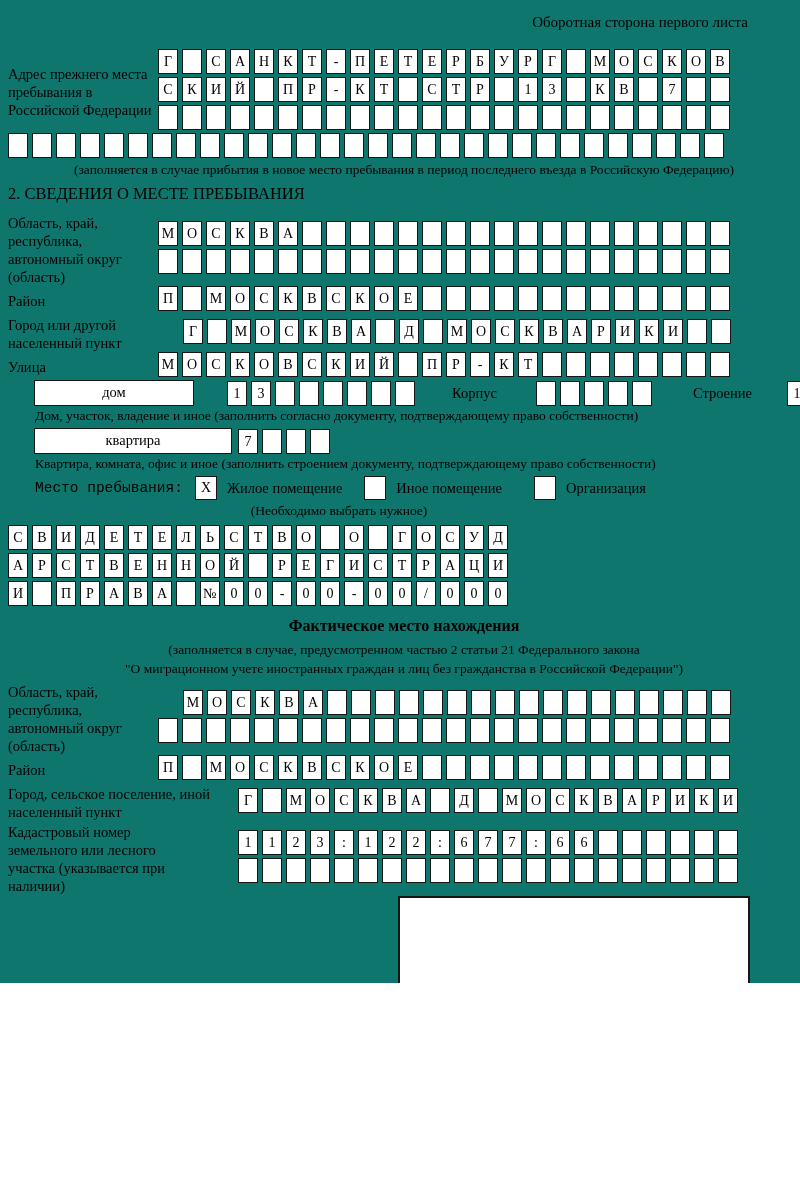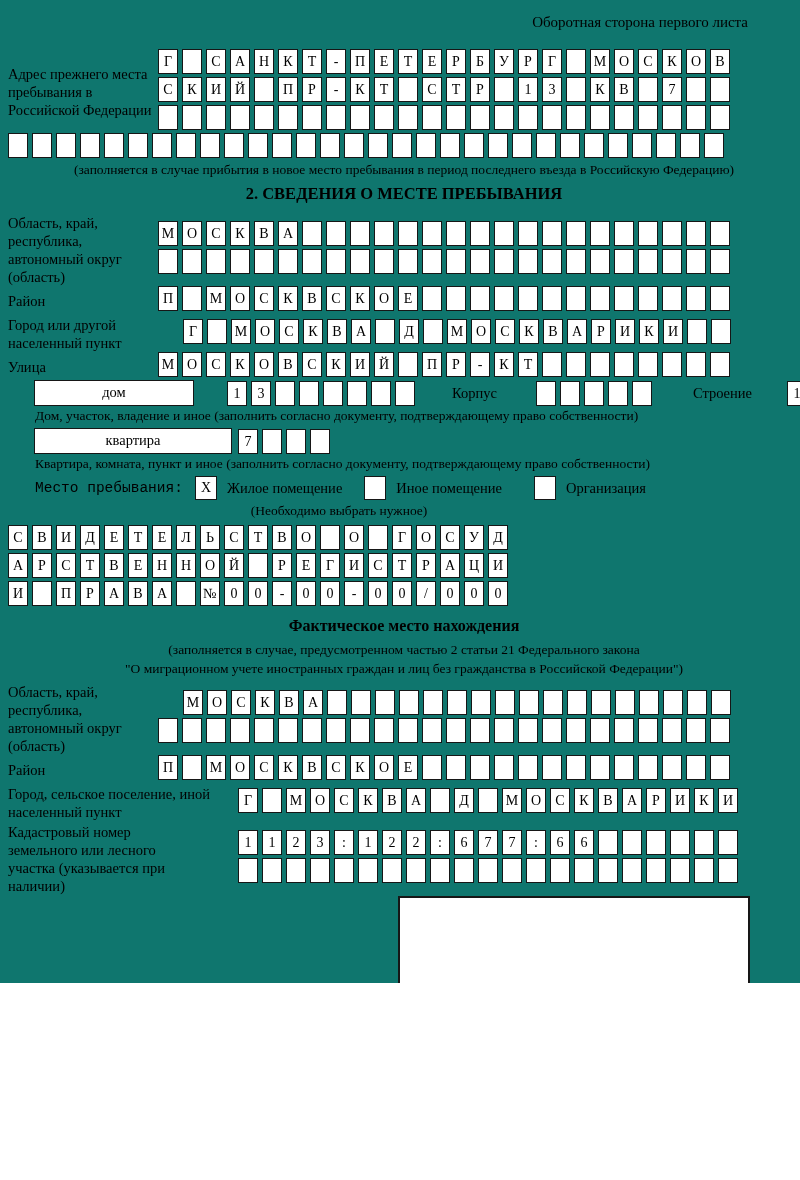--- a/index.html
+++ b/index.html
@@ -18,21 +18,21 @@
   .cellrow{display:flex;margin-bottom:3px;}
   .cellrow.indent{margin-left:25px;}
   .cell{
     flex:0 0 auto;display:inline-block;width:18px;height:23px;
     border:1.5px solid #161616;margin-right:4px;text-align:center;
     font-size:14px;line-height:23px;background:#fff;
   }
   .fullrow{margin:0 0 3px 0;}
   .note{font-size:13.5px;text-align:center;margin:2px 0 4px 0;line-height:17px;}
   .note-left{font-size:13.5px;text-align:left;margin:1px 0 4px 27px;line-height:17px;}
-  .sect-title{font-size:16.5px;font-weight:bold;text-align:center;margin:6px 0 8px 0;}
+  .sect-title{font-size:16.5px;font-weight:normal;margin:6px 0 8px 0;}
   .widebox{
     flex:0 0 auto;box-sizing:border-box;border:1.5px solid #161616;height:26px;
     line-height:23px;text-align:center;font-size:14.5px;background:#fff;
   }
   .box-dom{width:160px;margin-left:26px;margin-right:6px;}
   .box-kv{width:198px;margin-left:26px;margin-right:6px;}
   .inline-lbl{font-size:14.5px;line-height:26px;flex:0 0 auto;}
   .ml6{margin-left:6px;margin-right:12px;} .ml10{margin-left:10px;margin-right:8px;}
   .mesto-row{display:flex;align-items:center;margin:2px 0 2px 27px;}
   .mesto-row .lead{font-size:14.5px;margin-right:12px;font-family:Liberation Mono, monospace;}
@@ -356,21 +356,21 @@
 
   <div class="frow" style="align-items:center;">
     <div class="widebox box-kv">квартира</div>
     <div class="cellrow" style="margin-bottom:0;">
         <span class="cell">7</span>
         <span class="cell"></span>
         <span class="cell"></span>
         <span class="cell"></span>
       </div>
   </div>
-  <div class="note-left">Квартира, комната, пункт и иное (заполнить согласно документу, подтверждающему право собственности)</div>
+  <div class="note-left">Квартира, комната, офис и иное (заполнить строением документу, подтверждающему право собственности)</div>
 
   <div class="mesto-row">
     <span class="lead">Место пребывания:</span>
     <span class="opt">
       <span class="cell">X</span>
       <span class="olbl">Жилое помещение</span>
     </span>
     <span class="opt">
       <span class="cell"></span>
       <span class="olbl">Иное помещение</span>

